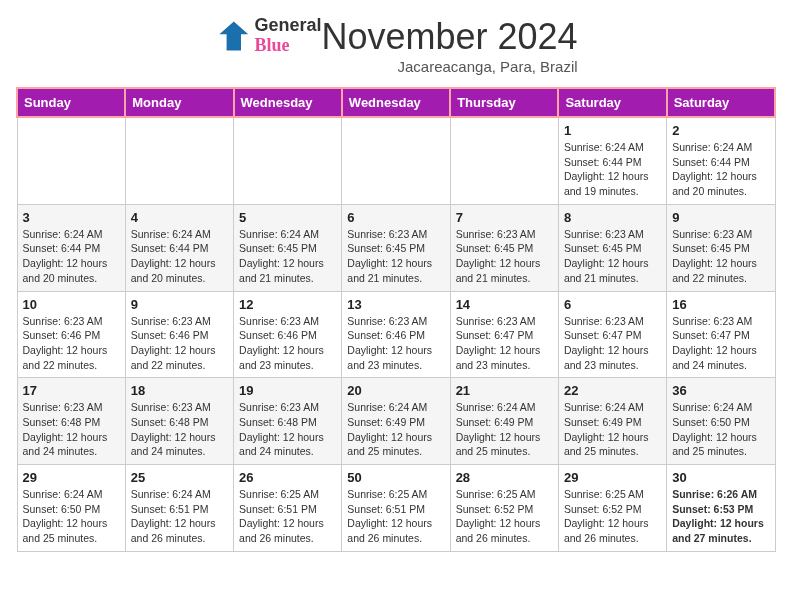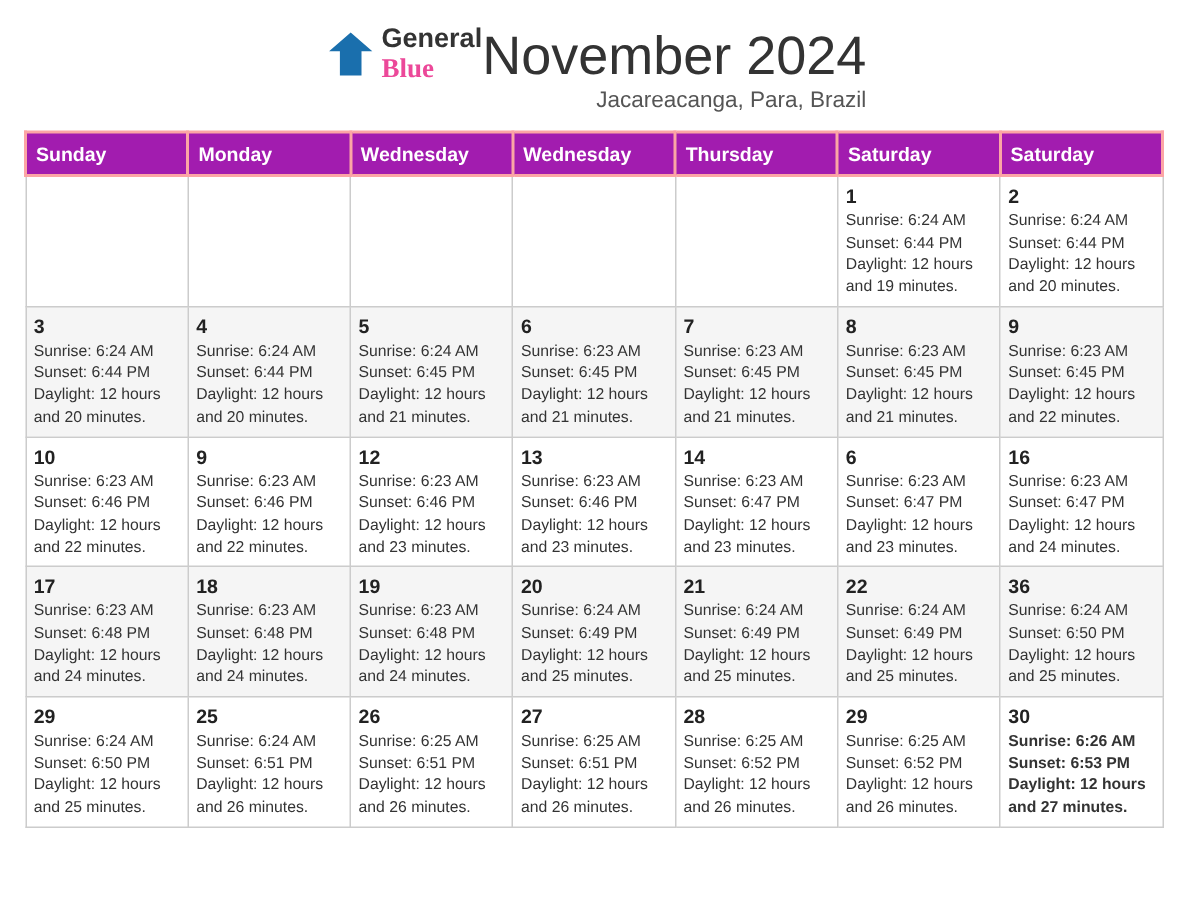--- a/index.html
+++ b/index.html
@@ -282,21 +282,21 @@
 Sunset: 6:51 PM
 Daylight: 12 hours and 26 minutes.</div>
         </td>
         <td>
           <div class="day-num">26</div>
           <div class="day-info" style="white-space: pre-line;">Sunrise: 6:25 AM
 Sunset: 6:51 PM
 Daylight: 12 hours and 26 minutes.</div>
         </td>
         <td>
-          <div class="day-num">27</div>
+          <div class="day-num">50</div>
           <div class="day-info" style="white-space: pre-line;">Sunrise: 6:25 AM
 Sunset: 6:51 PM
 Daylight: 12 hours and 26 minutes.</div>
         </td>
         <td>
           <div class="day-num">28</div>
           <div class="day-info" style="white-space: pre-line;">Sunrise: 6:25 AM
 Sunset: 6:52 PM
 Daylight: 12 hours and 26 minutes.</div>
         </td>

